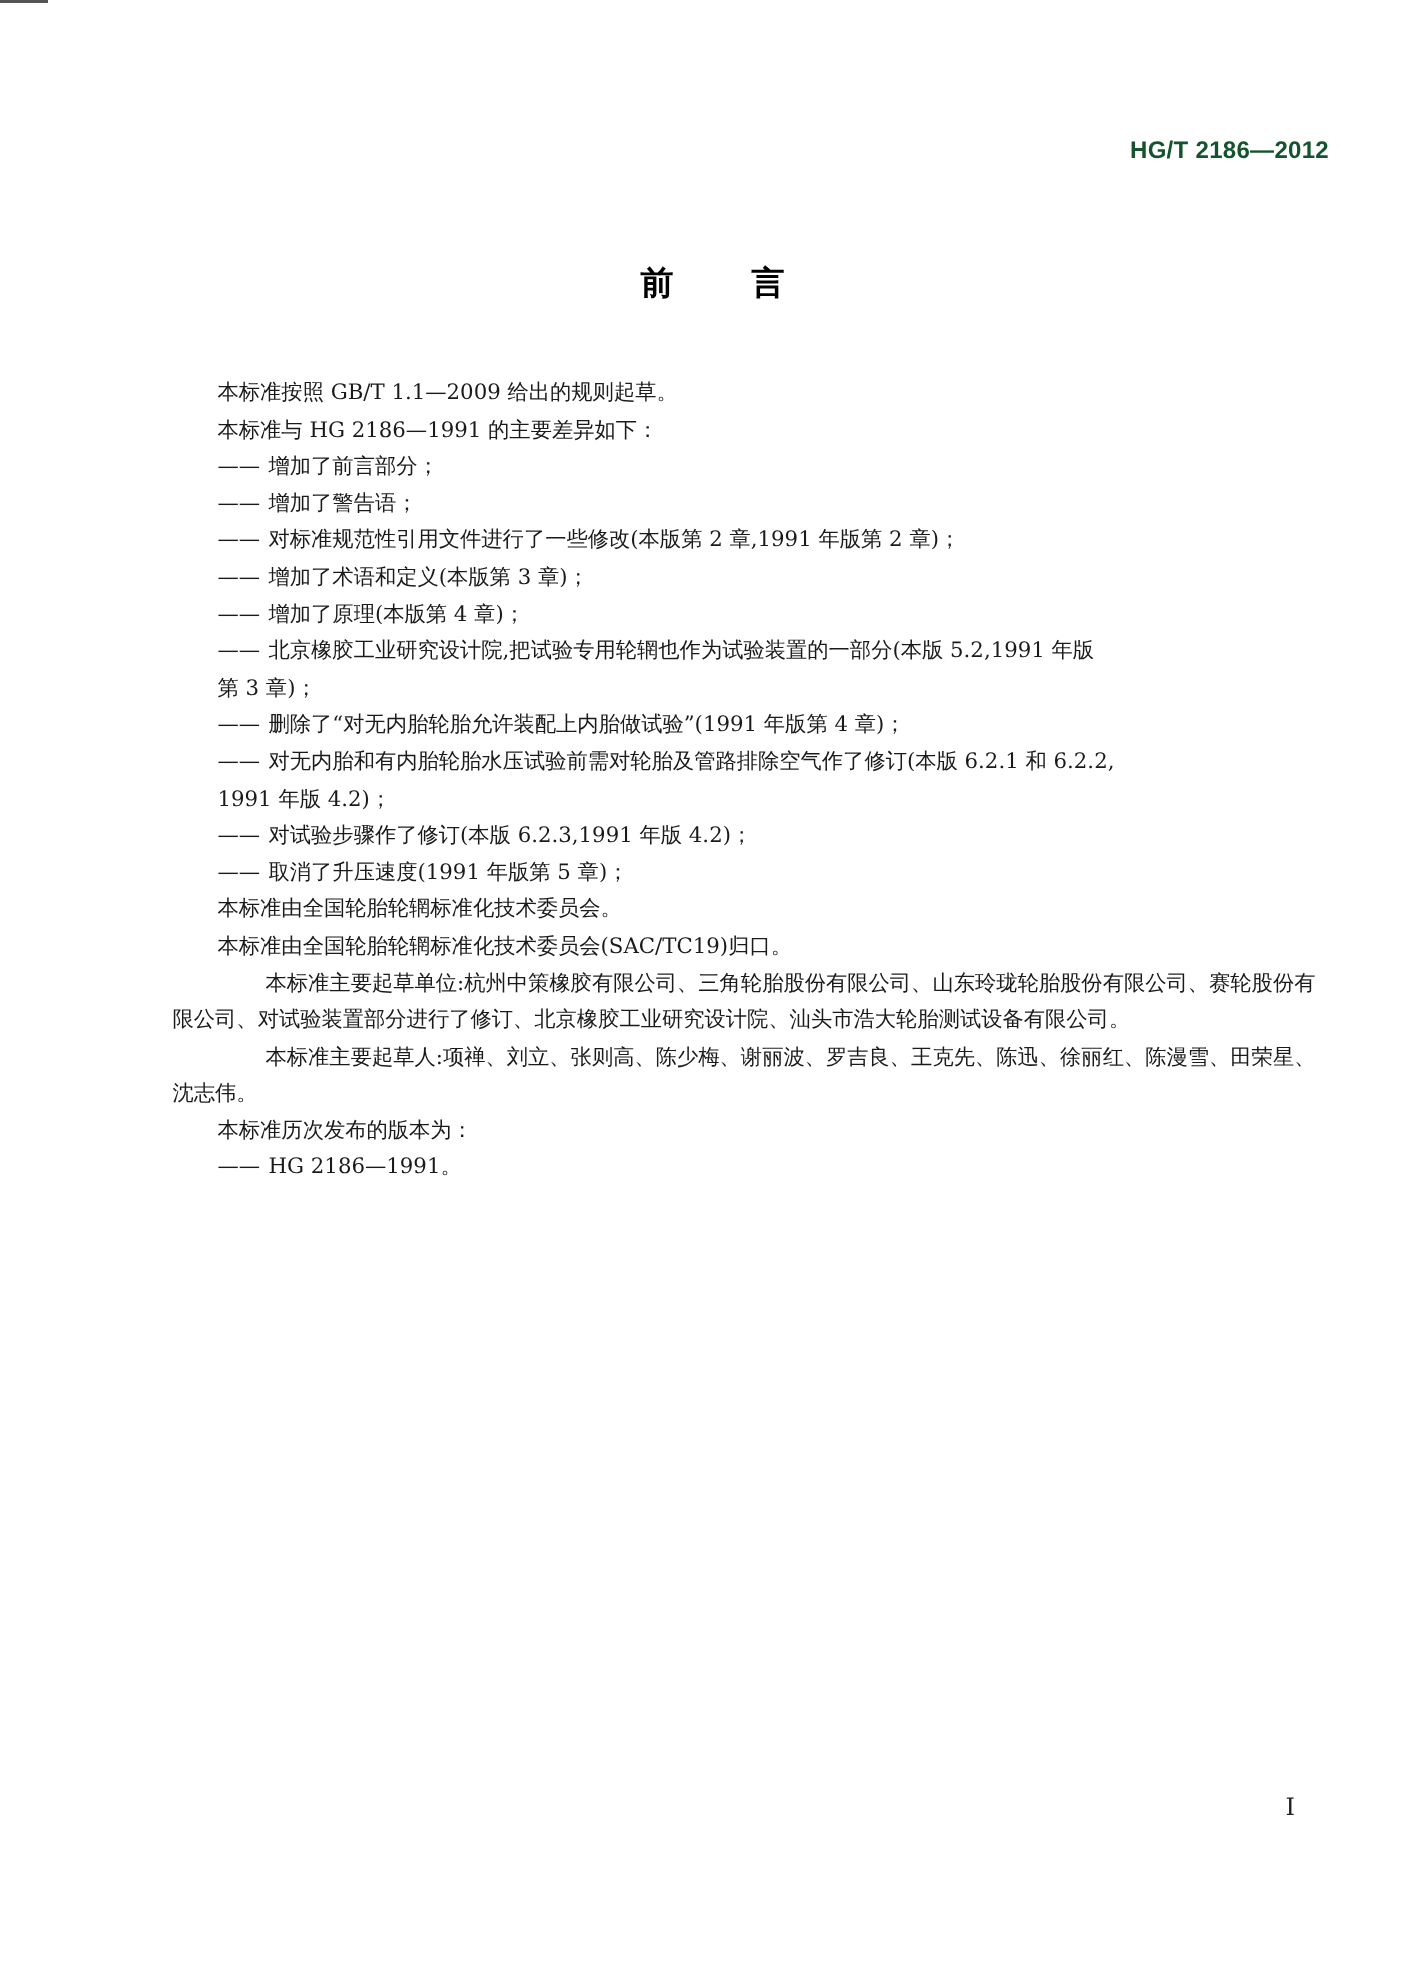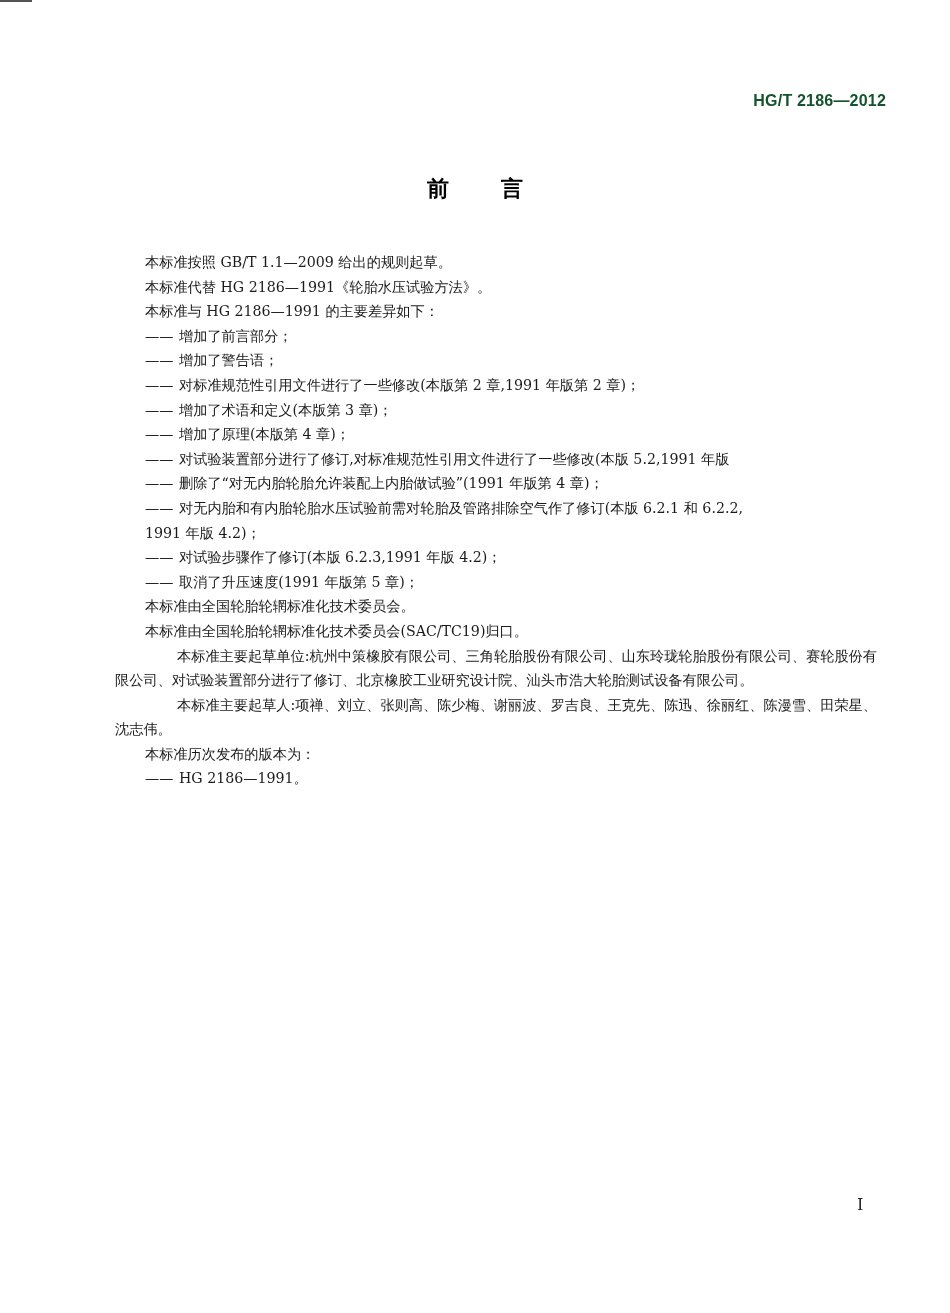--- a/index.html
+++ b/index.html
@@ -43,30 +43,29 @@
 <div class="corner-mark"></div>
 
 <div class="std-code">HG/T 2186—2012</div>
 
 <div class="title">
   <span>前</span><span class="gap"></span><span>言</span>
 </div>
 
 <div class="body">
   <p class="p noindent">本标准按照 GB/T 1.1—2009 给出的规则起草。</p>
-  <p class="p noindent">本标准代替 HG 2186—1991《轮胎水压试验方法》。</p>
   <p class="p noindent">本标准与 HG 2186—1991 的主要差异如下：</p>
 
   <div>
     <div class="li"><span class="dash">——</span><span>增加了前言部分；</span></div>
     <div class="li"><span class="dash">——</span><span>增加了警告语；</span></div>
     <div class="li"><span class="dash">——</span><span>对标准规范性引用文件进行了一些修改(本版第 2 章,1991 年版第 2 章)；</span></div>
     <div class="li"><span class="dash">——</span><span>增加了术语和定义(本版第 3 章)；</span></div>
     <div class="li"><span class="dash">——</span><span>增加了原理(本版第 4 章)；</span></div>
-    <div class="li"><span class="dash">——</span><span>对试验装置部分进行了修订,对标准规范性引用文件进行了一些修改(本版 5.2,1991 年版</span></div>
+    <div class="li"><span class="dash">——</span><span>北京橡胶工业研究设计院,把试验专用轮辋也作为试验装置的一部分(本版 5.2,1991 年版</span><span class="cont">第 3 章)；</span></div>
     <div class="li"><span class="dash">——</span><span>删除了“对无内胎轮胎允许装配上内胎做试验”(1991 年版第 4 章)；</span></div>
     <div class="li"><span class="dash">——</span><span>对无内胎和有内胎轮胎水压试验前需对轮胎及管路排除空气作了修订(本版 6.2.1 和 6.2.2,</span><span class="cont">1991 年版 4.2)；</span></div>
     <div class="li"><span class="dash">——</span><span>对试验步骤作了修订(本版 6.2.3,1991 年版 4.2)；</span></div>
     <div class="li"><span class="dash">——</span><span>取消了升压速度(1991 年版第 5 章)；</span></div>
   </div>
 
   <p class="p noindent">本标准由全国轮胎轮辋标准化技术委员会。</p>
   <p class="p noindent">本标准由全国轮胎轮辋标准化技术委员会(SAC/TC19)归口。</p>
   <p class="p full">本标准主要起草单位:杭州中策橡胶有限公司、三角轮胎股份有限公司、山东玲珑轮胎股份有限公司、赛轮股份有限公司、对试验装置部分进行了修订、北京橡胶工业研究设计院、汕头市浩大轮胎测试设备有限公司。</p>
   <p class="p full">本标准主要起草人:项禅、刘立、张则高、陈少梅、谢丽波、罗吉良、王克先、陈迅、徐丽红、陈漫雪、田荣星、沈志伟。</p>

